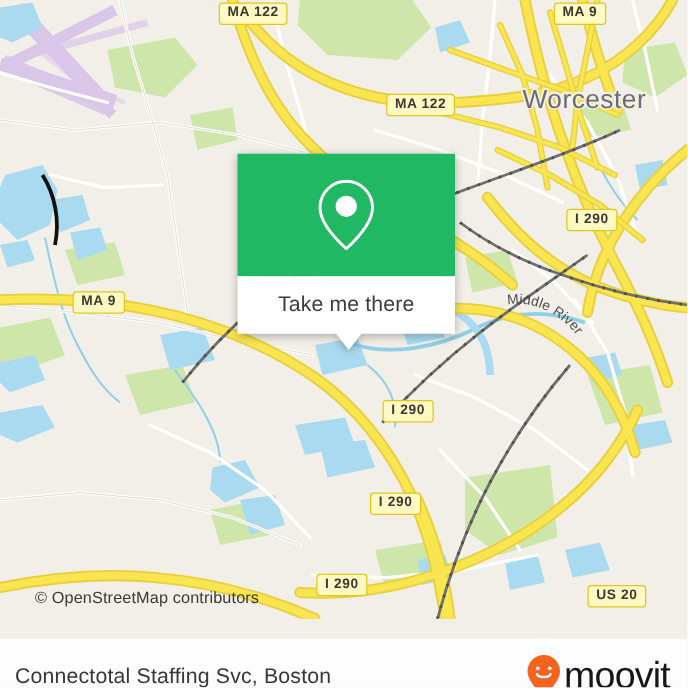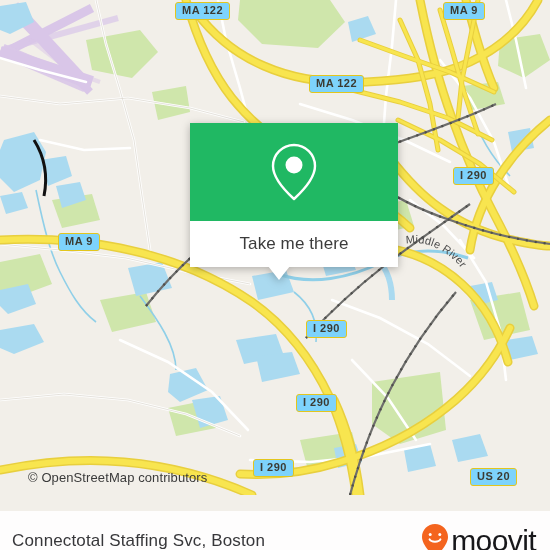--- a/index.html
+++ b/index.html
@@ -7,33 +7,33 @@
        font-family:"Liberation Sans","DejaVu Sans",sans-serif;}
 
   #screen{position:relative;width:550px;height:550px;overflow:hidden;background:#f2efe9;}
 
   
   #map{position:absolute;left:0;top:0;width:550px;height:495px;overflow:hidden;
        background:#f2efe9;}
   #map svg{position:absolute;left:0;top:0;}
 
   
-  .shield{position:absolute;background:#7dd3fc;border:1.5px solid #e3c61d;
+  .shield{position:absolute;background:#fef9c3;border:1.5px solid #e3c61d;
           border-radius:3px;color:#3b3b33;font-size:11px;font-weight:bold;
           letter-spacing:.5px;padding:1px 6px 2px;line-height:13px;
           white-space:nowrap;box-sizing:border-box;}
 
   
   .placelabel{position:absolute;color:#6b6b70;font-size:21px;letter-spacing:.4px;
               white-space:nowrap;text-shadow:
                  -1.5px 0 #f2efe9,1.5px 0 #f2efe9,0 -1.5px #f2efe9,0 1.5px #f2efe9,
                  -1px -1px #f2efe9,1px 1px #f2efe9,-1px 1px #f2efe9,1px -1px #f2efe9;}
 
   
-  #popup{position:absolute;left:190px;top:123px;width:208px;
+  #popup{position:absolute;left:190px;top:123px;width:174px;
          filter:drop-shadow(0 2px 4px rgba(0,0,0,.28));}
   #popup-head{height:98px;background:#20b863;display:flex;align-items:center;
               justify-content:center;}
   #popup-body{height:46px;background:#fff;display:flex;align-items:center;
               justify-content:center;}
   #popup-label{font-size:17px;color:#3c3c3c;letter-spacing:.1px;}
   #popup-tail{position:absolute;left:78px;top:143px;width:0;height:0;
               border-left:11px solid transparent;border-right:11px solid transparent;
               border-top:14px solid #fff;}
 
@@ -234,20 +234,21 @@
       <path d="M34 140 C44 156 48 176 44 196" stroke="#111" stroke-width="3" fill="none"></path>
 
       <defs>
         <path id="riverpath" d="M404 244 C424 240 442 248 456 262 C466 272 470 286 470 300"></path>
       </defs>
       <text font-size="11" fill="#4d4d4d" letter-spacing=".2">
         <textPath href="#riverpath" startOffset="2">Middle River</textPath>
       </text>
     </svg>
 
+    <div class="placelabel" style="left:418px;top:68px;">Worcester</div>
 
     <div class="shield" style="left:175px;top:2px;">MA 122</div>
     <div class="shield" style="left:443px;top:2px;">MA 9</div>
     <div class="shield" style="left:309px;top:75px;">MA 122</div>
     <div class="shield" style="left:453px;top:167px;">I 290</div>
     <div class="shield" style="left:58px;top:233px;">MA 9</div>
     <div class="shield" style="left:306px;top:320px;">I 290</div>
     <div class="shield" style="left:296px;top:394px;">I 290</div>
     <div class="shield" style="left:253px;top:459px;">I 290</div>
     <div class="shield" style="left:470px;top:468px;text-align:center;">US 20</div>

